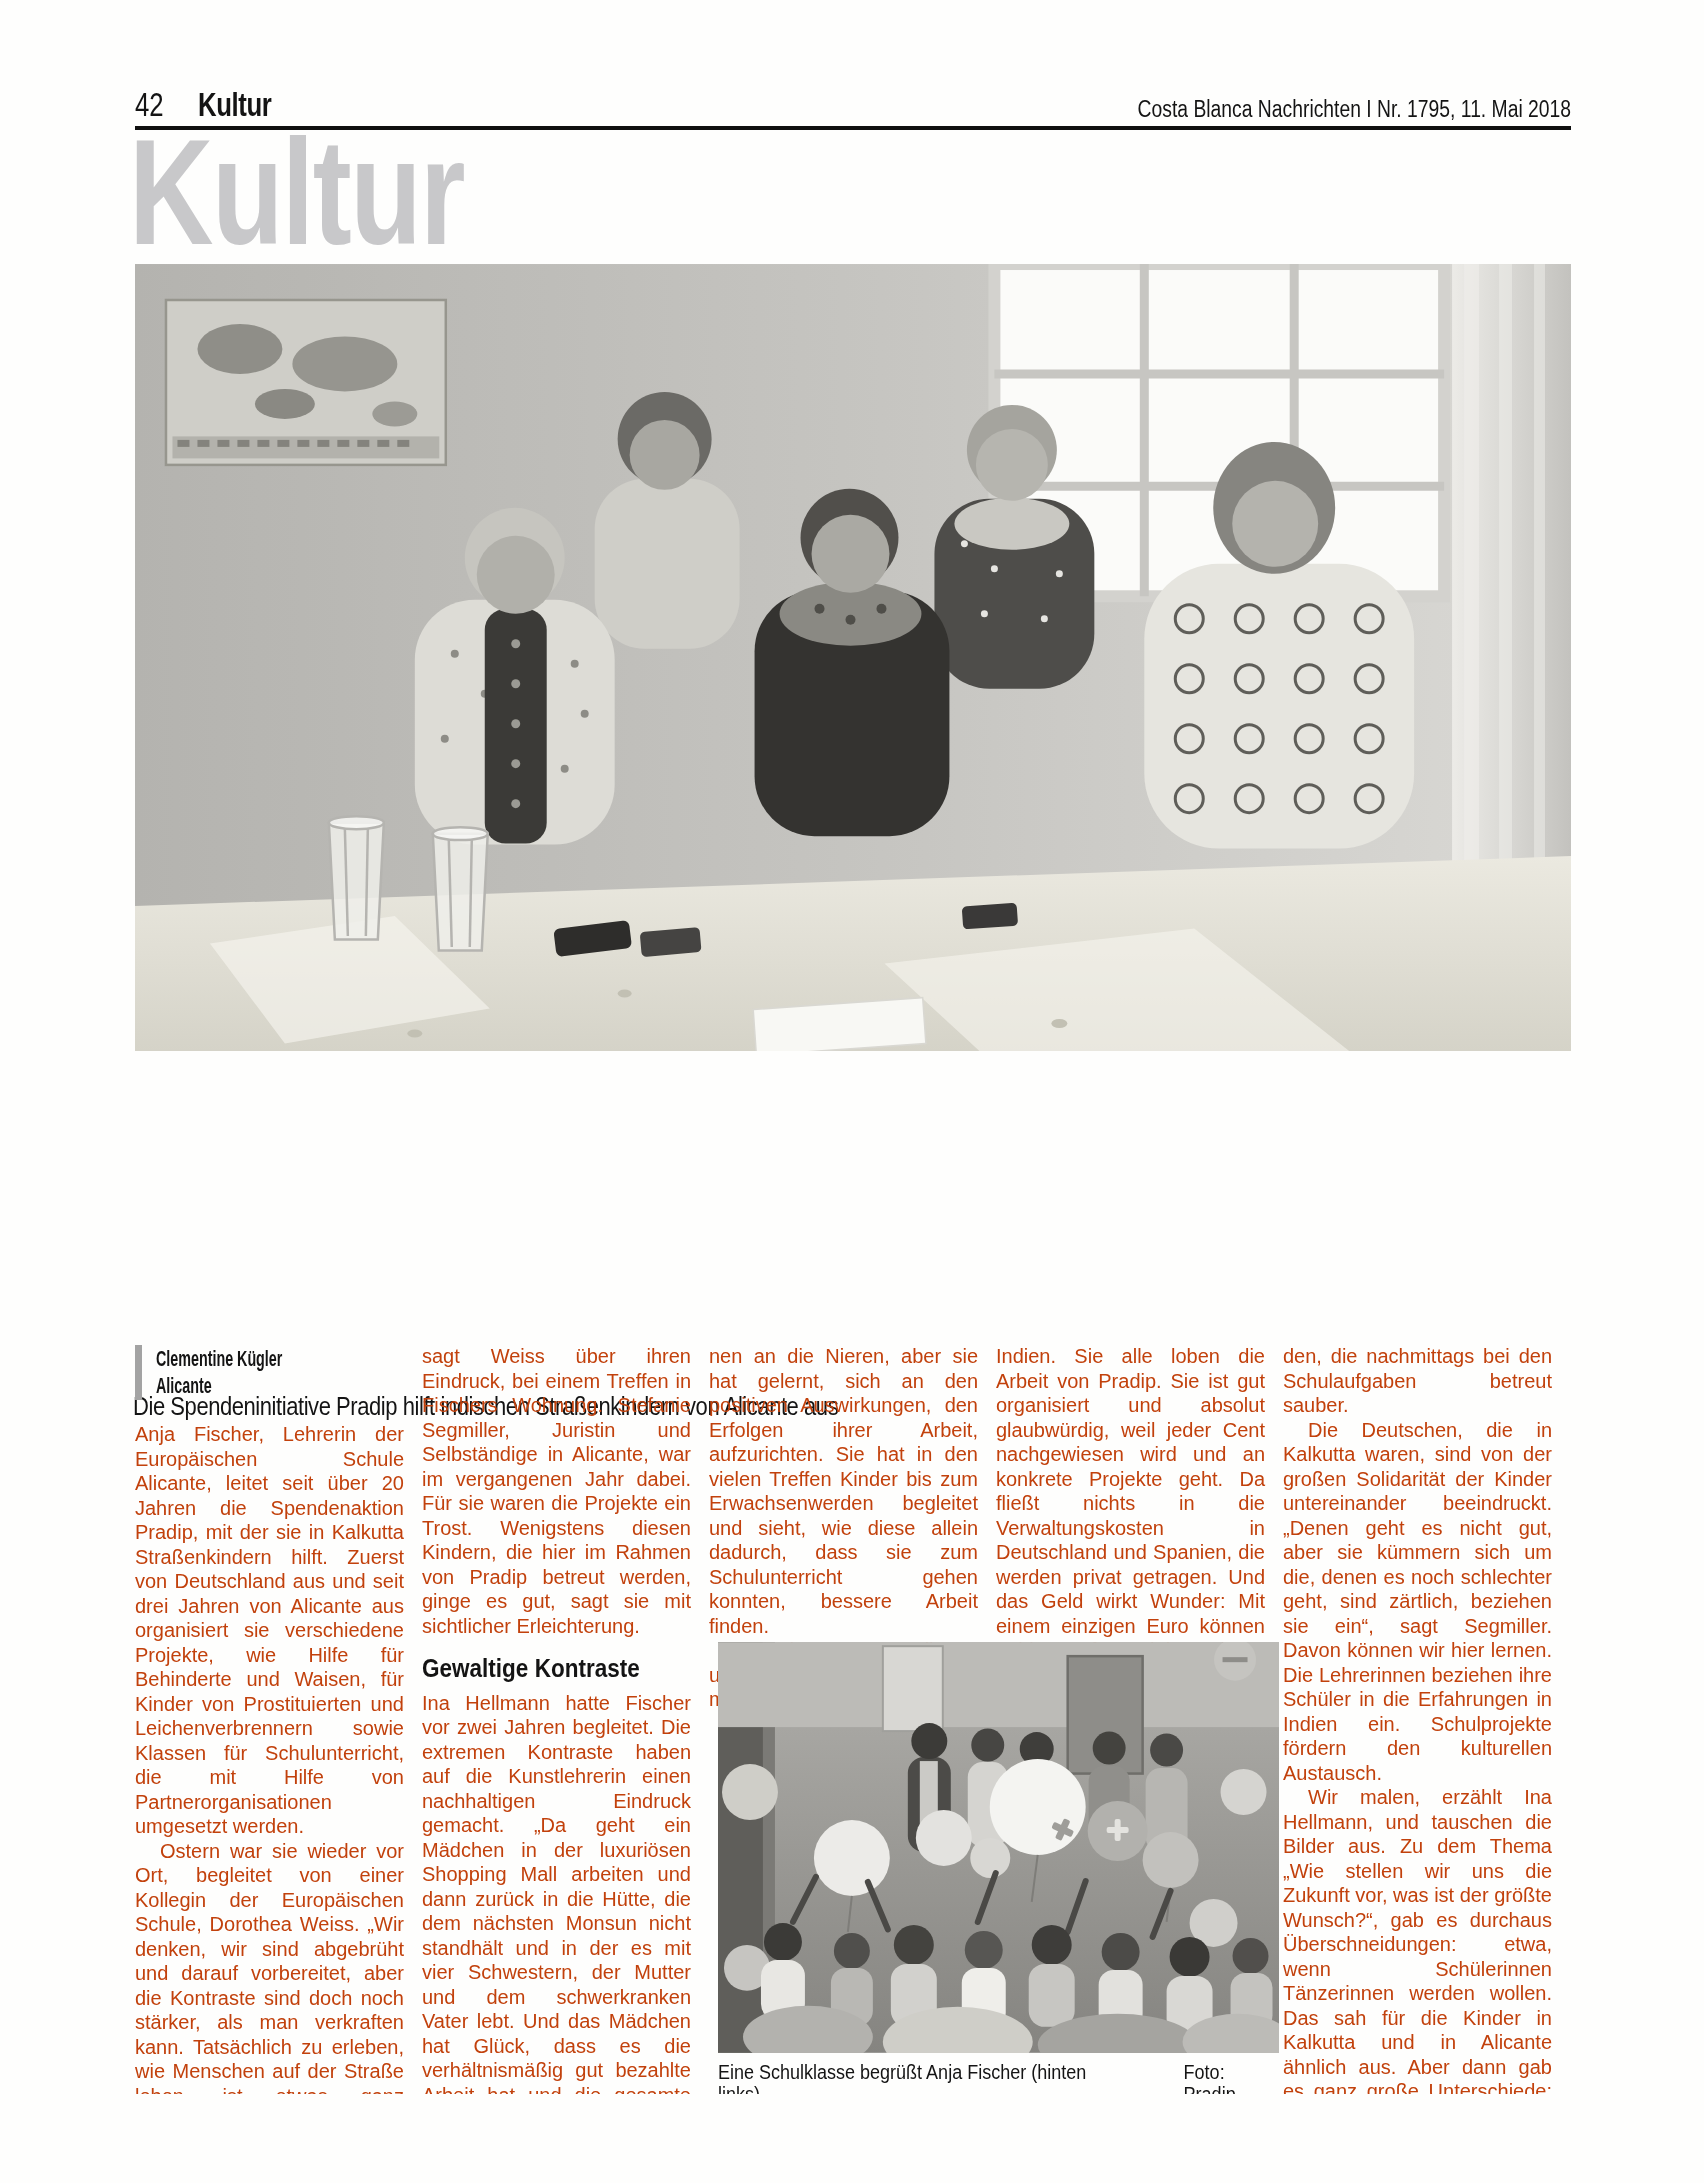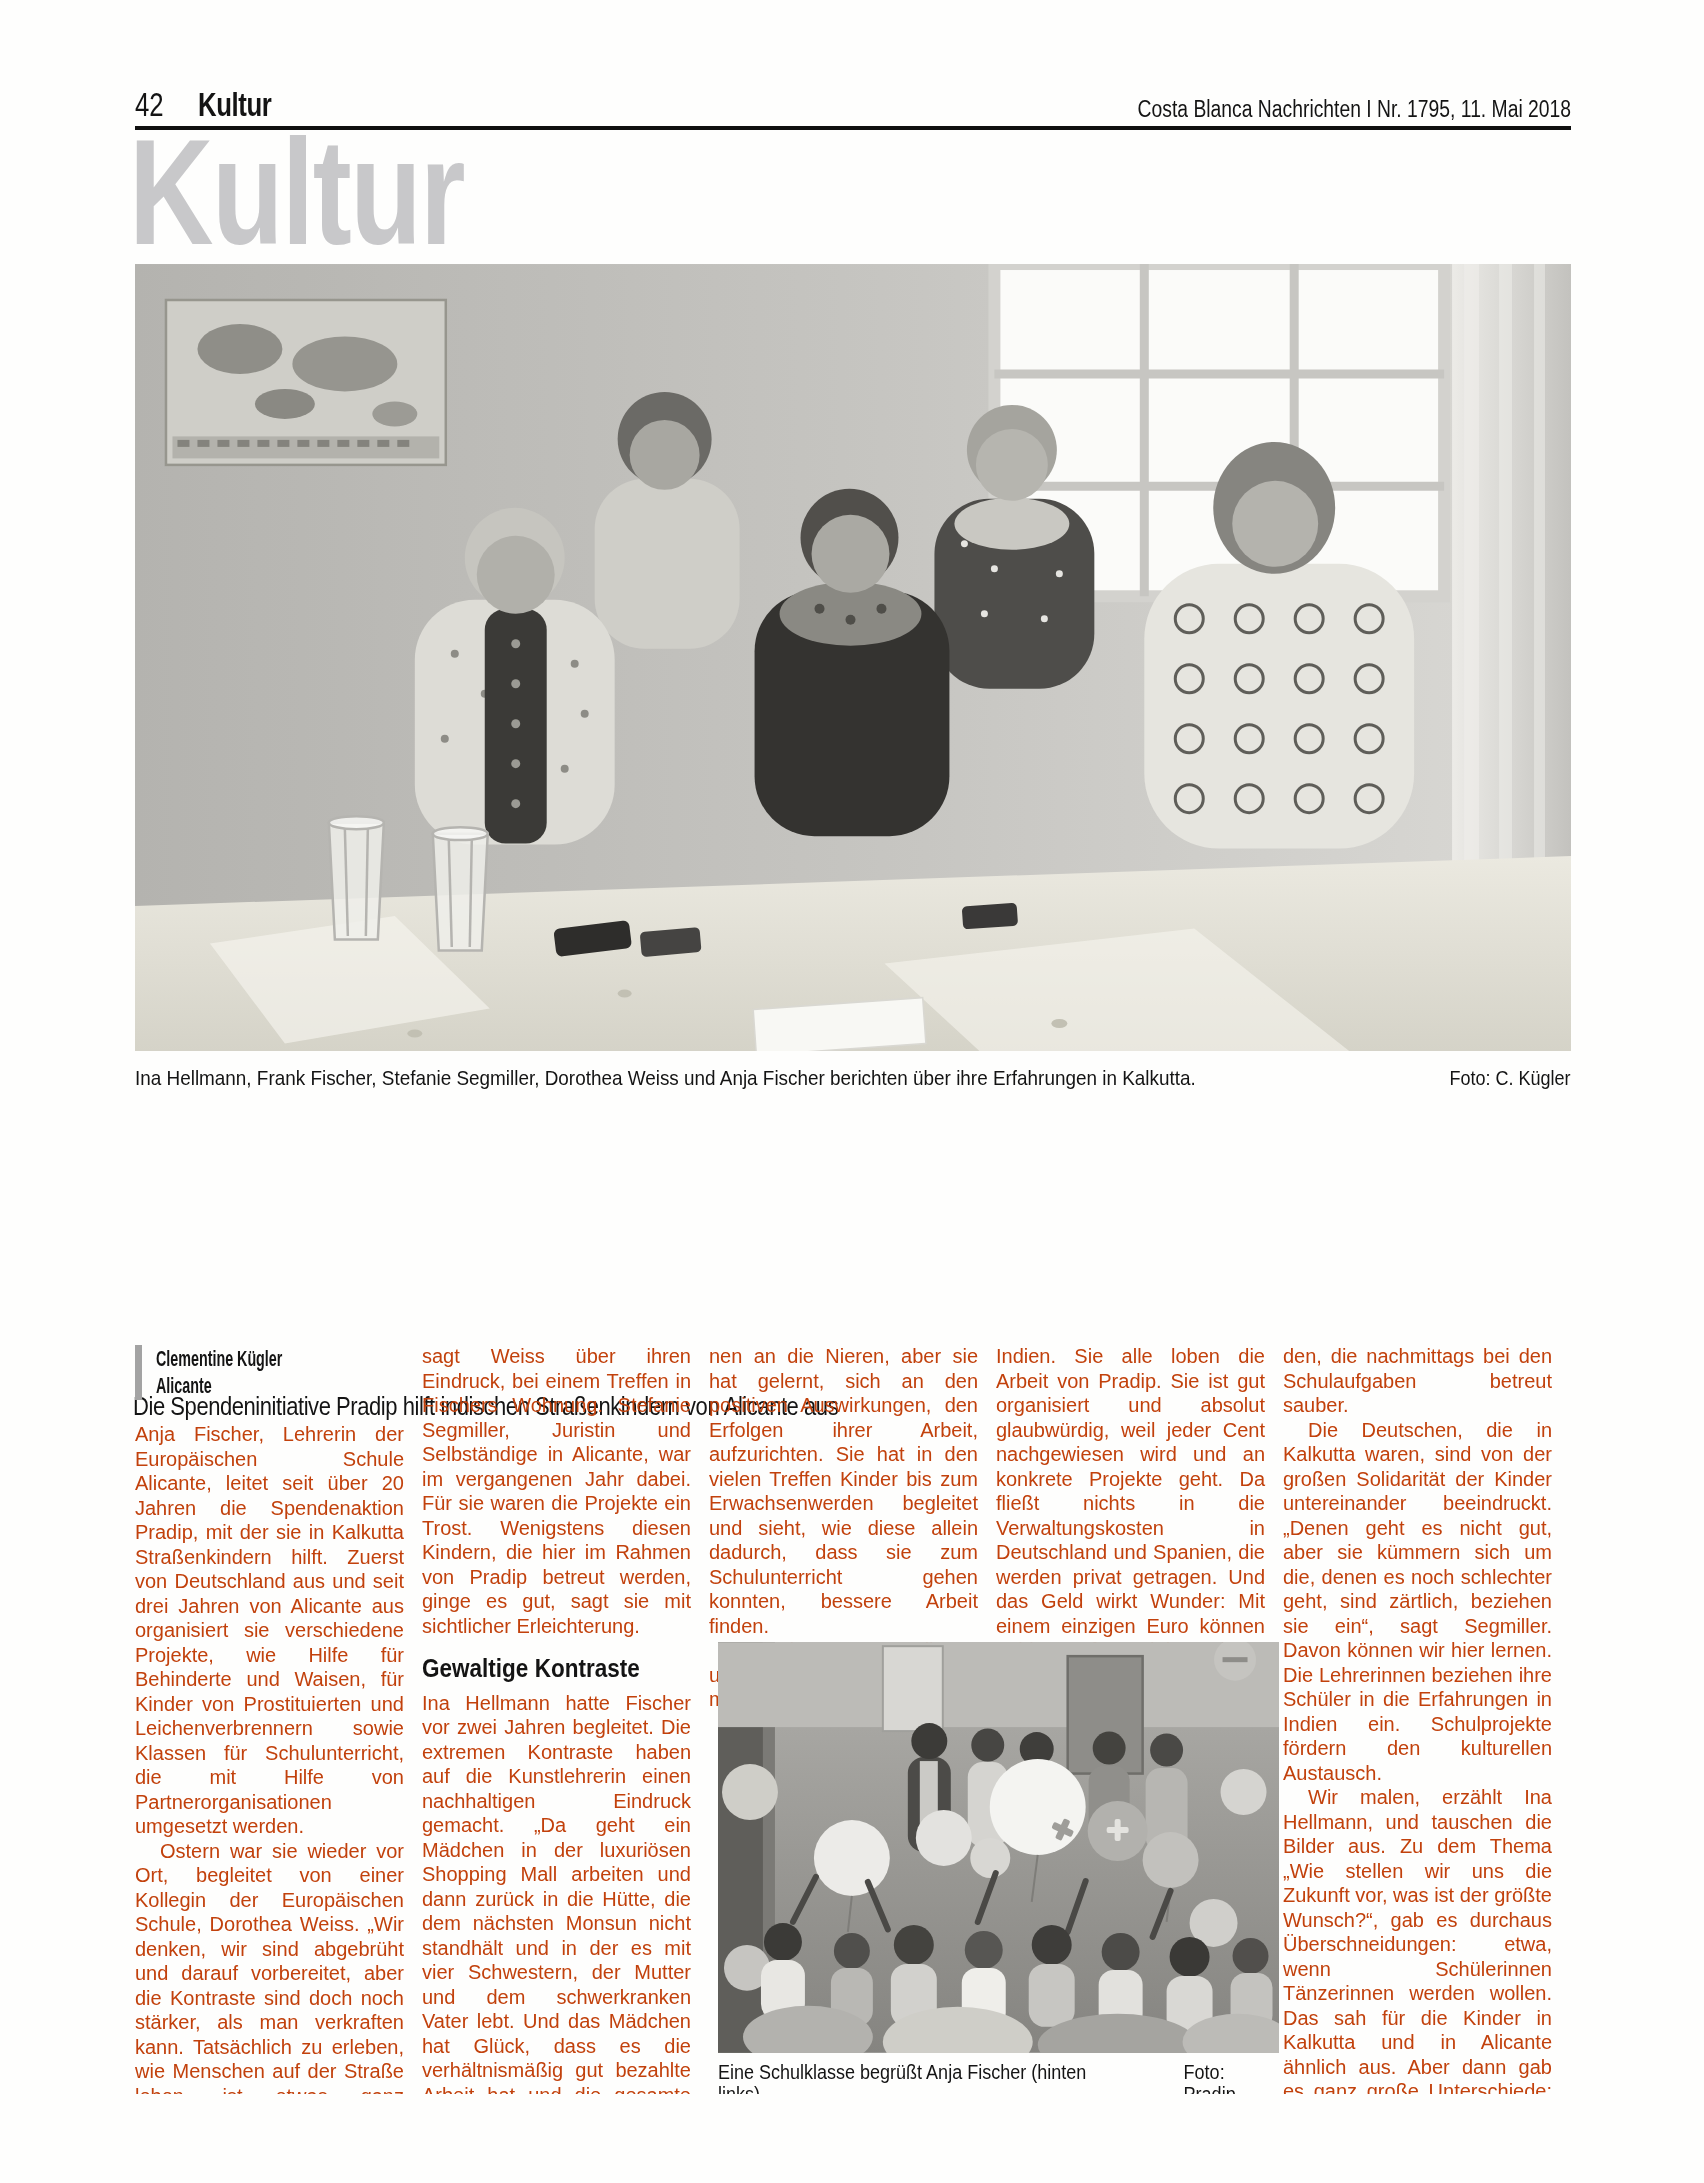--- a/index.html
+++ b/index.html
@@ -231,24 +231,20 @@
         <line x1="628" y1="1152" x2="634" y2="1367"></line>
         <line x1="674" y1="1152" x2="670" y2="1367"></line>
       </g>
 
       <rect x="840" y="1322" width="152" height="56" rx="12" fill="#2e2d2b" transform="rotate(-7 916 1350)"></rect>
       <rect x="1012" y="1332" width="120" height="50" rx="10" fill="#454442" transform="rotate(-5 1072 1357)"></rect>
       <rect x="1656" y="1282" width="110" height="46" rx="10" fill="#3a3938" transform="rotate(-4 1711 1305)"></rect>
     </svg>
   </figure>
 
-  <div class="lead-caption-row">
-    <span class="cx cx90">Ina Hellmann, Frank Fischer, Stefanie Segmiller, Dorothea Weiss und Anja Fischer berichten über ihre Erfahrungen in Kalkutta.</span>
-    <span class="credit cx cx90r">Foto: C. Kügler</span>
-  </div>
 
 
   <h2 class="subhead">
     <span class="cx cx88">Die Spendeninitiative Pradip hilft indischen Straßenkindern von Alicante aus</span>
   </h2>
 
   <section class="columns">
 
     <div class="col">
       <div class="byline">

